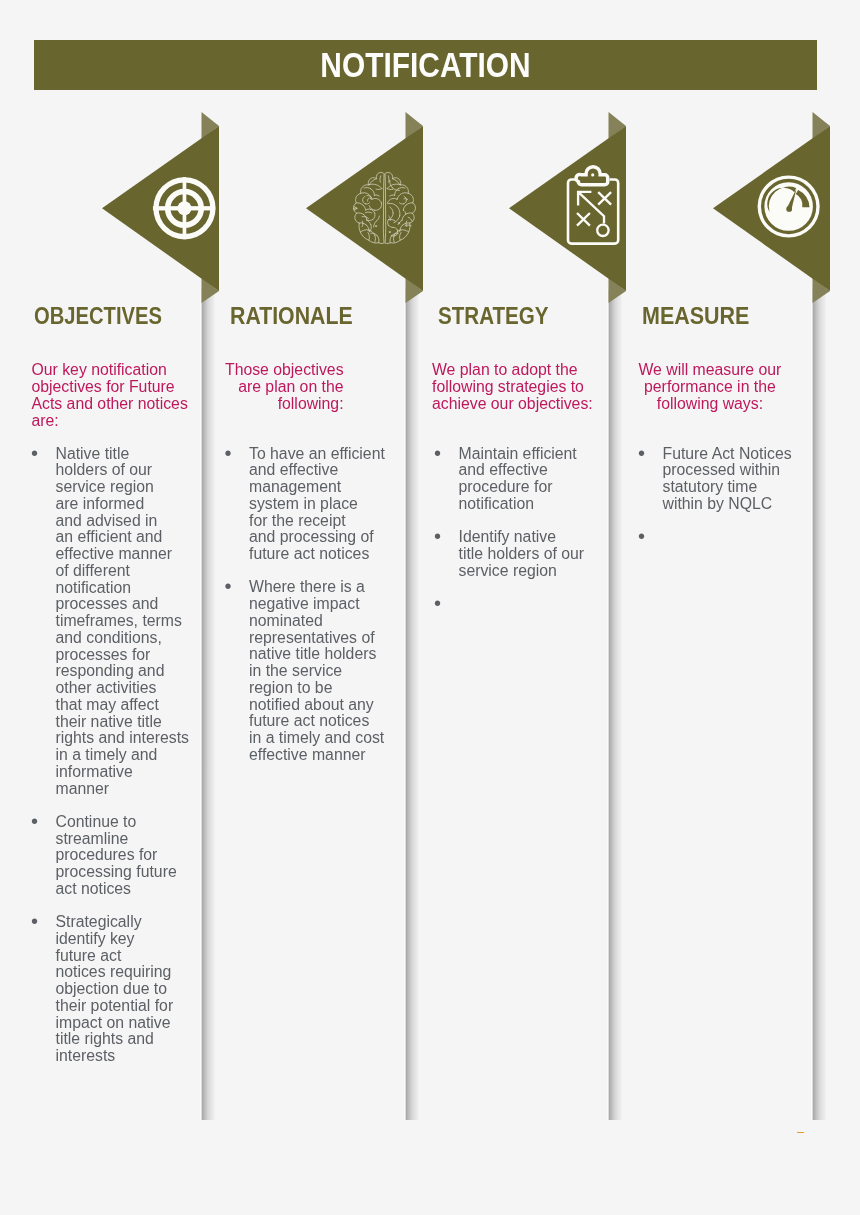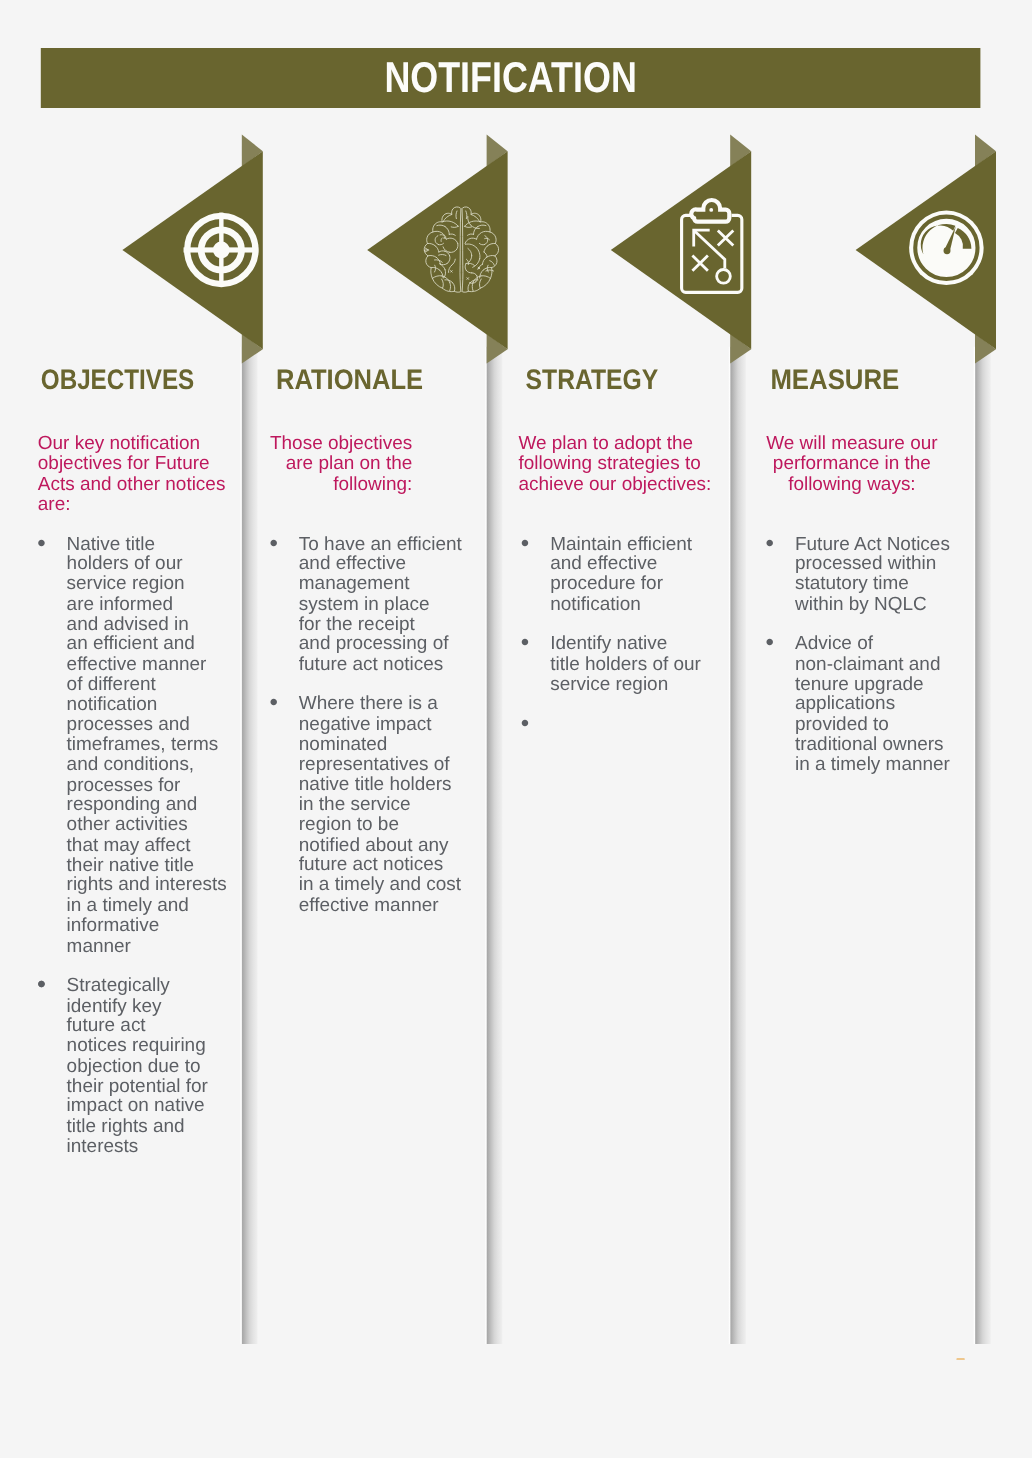--- a/index.html
+++ b/index.html
@@ -35,21 +35,21 @@
     <svg class="arrow" width="140" height="200" viewBox="0 0 140 200" style="left: 97.5px; top: 112px;">
       <path d="M103.5 0 L121 14 L103.5 27 Z" fill="#858158"></path>
       <path d="M103.5 166 L121 179 L103.5 191 Z" fill="#858158"></path>
       <path d="M121 14 L4 96.30000000000001 L121 179 Z" fill="#69652f"></path>
       <use href="#sym-target-icon" transform="translate(86.45,96.30000000000001)"></use>
     </svg>
     <div class="heading h-objectives" style="left: 34px;">OBJECTIVES</div>
     <div class="intro" style="left: 31.5px;"><span>Our key notification</span><br><span>objectives for Future</span><br><span>Acts and other notices</span><br><span>are:</span></div>
     <ul class="bl" style="left: 31.5px; top: 445.5px;">
       <li><span class="bu">•</span><span class="btx"><span>Native title</span><br><span>holders of our</span><br><span>service region</span><br><span>are informed</span><br><span>and advised in</span><br><span>an efficient and</span><br><span>effective manner</span><br><span>of different</span><br><span>notification</span><br><span>processes and</span><br><span>timeframes, terms</span><br><span>and conditions,</span><br><span>processes for</span><br><span>responding and</span><br><span>other activities</span><br><span>that may affect</span><br><span>their native title</span><br><span>rights and interests</span><br><span>in a timely and</span><br><span>informative</span><br><span>manner</span></span></li>
-      <li><span class="bu">•</span></li>
+      <li><span class="bu">•</span><span class="btx"><span>Continue to</span><br><span>streamline</span><br><span>procedures for</span><br><span>processing future</span><br><span>act notices</span></span></li>
       <li><span class="bu">•</span><span class="btx"><span>Strategically</span><br><span>identify key</span><br><span>future act</span><br><span>notices requiring</span><br><span>objection due to</span><br><span>their potential for</span><br><span>impact on native</span><br><span>title rights and</span><br><span>interests</span></span></li>
     </ul>
     <div class="shadowline" style="left: 403.5px;"></div>
     <svg class="arrow" width="140" height="200" viewBox="0 0 140 200" style="left: 301.5px; top: 112px;">
       <path d="M103.5 0 L121 14 L103.5 27 Z" fill="#858158"></path>
       <path d="M103.5 166 L121 179 L103.5 191 Z" fill="#858158"></path>
       <path d="M121 14 L4 96.30000000000001 L121 179 Z" fill="#69652f"></path>
       <use href="#sym-brain-icon" transform="translate(82.5,96.00000000000001)"></use>
     </svg>
     <div class="heading h-rationale" style="left: 230px;">RATIONALE</div>
@@ -76,21 +76,21 @@
     <svg class="arrow" width="140" height="200" viewBox="0 0 140 200" style="left: 708.5px; top: 112px;">
       <path d="M103.5 0 L121 14 L103.5 27 Z" fill="#858158"></path>
       <path d="M103.5 166 L121 179 L103.5 191 Z" fill="#858158"></path>
       <path d="M121 14 L4 96.30000000000001 L121 179 Z" fill="#69652f"></path>
       <use href="#sym-gauge-icon" transform="translate(79.65,94.50000000000001)"></use>
     </svg>
     <div class="heading h-measure" style="left: 642px;">MEASURE</div>
     <div class="intro" style="left: 638.5px; text-align: center;"><span>We will measure our</span><br><span>performance in the</span><br><span>following ways:</span></div>
     <ul class="bl" style="left: 638.5px; top: 445.5px;">
       <li><span class="bu">•</span><span class="btx"><span>Future Act Notices</span><br><span>processed within</span><br><span>statutory time</span><br><span>within by NQLC</span></span></li>
-      <li><span class="bu">•</span><span class="btx"><span>Advice of</span><br><span>non-claimant and</span><br><span>tenure upgrade</span><br><span>applications</span><br><span>provided to</span><br><span>traditional owners</span><br><span>in a timely manner</span></span></li>
+      <li><span class="bu">•</span></li>
     </ul>
   </div>
 <div class="orangedash"></div>
 <svg id="icon-defs" width="0" height="0" style="position:absolute;left:-9999px" aria-hidden="true">
     <defs>
 
 <g id="sym-target-icon">
   <circle cx="0" cy="0" r="28.45" fill="none" stroke="#fbfbf8" stroke-width="5.3"></circle>
   <circle cx="0" cy="0" r="16.8" fill="none" stroke="#fbfbf8" stroke-width="5.6"></circle>
   <rect x="-1.85" y="-31.1" width="3.7" height="60.1" fill="#fbfbf8"></rect>

